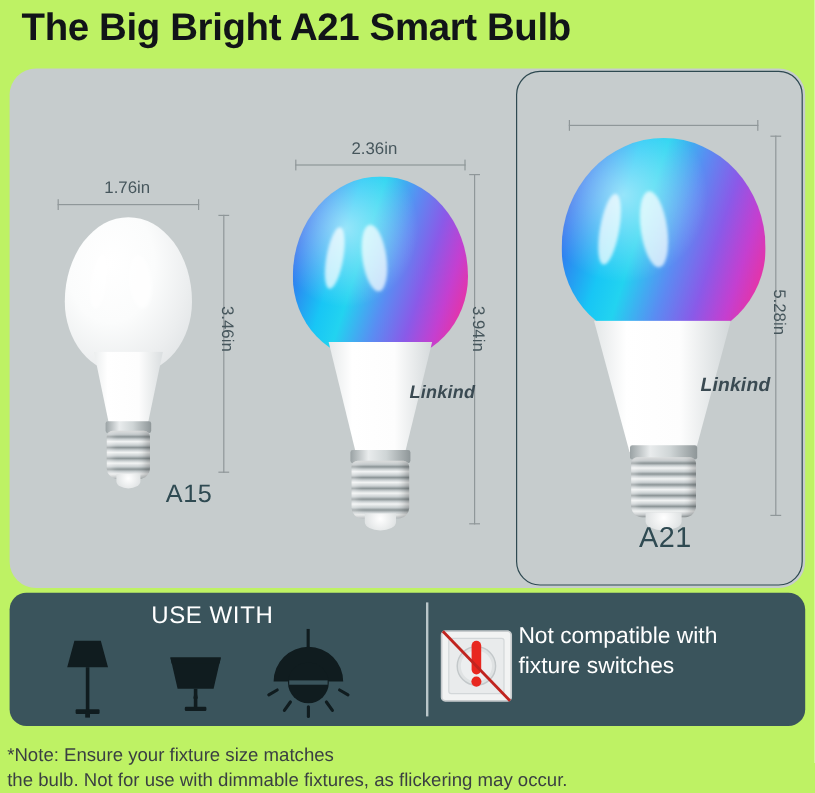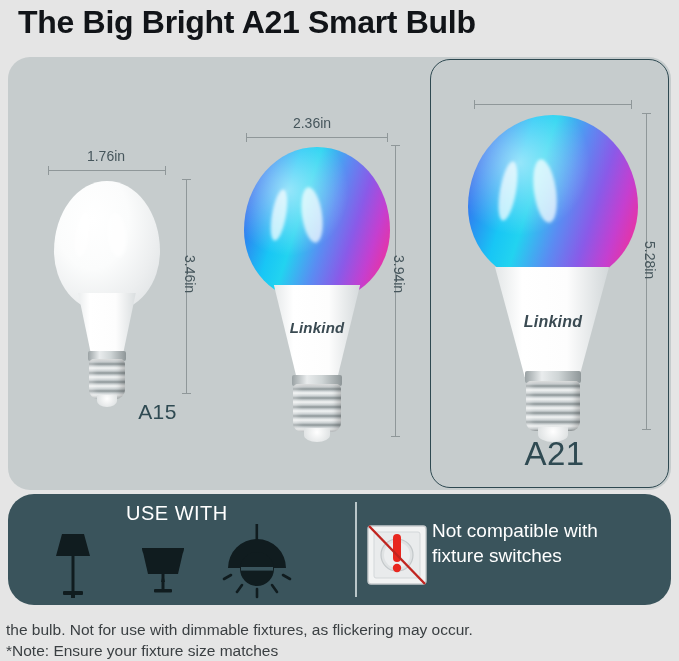--- a/index.html
+++ b/index.html
@@ -2,21 +2,21 @@
 <html><head>
 <meta charset="utf-8">
 <style>
   * { box-sizing: border-box; margin: 0; padding: 0; }
   html, body {
     width: 679px; height: 661px;
     background: #ffffff;
     font-family: "Liberation Sans", sans-serif;
     overflow: hidden;
   }
-  .page { position: relative; width: 679px; height: 661px; background:#e5e5e5; }
+  .page { position: relative; width: 679px; height: 661px; background:#bef264; }
 
   
   .title {
     position: absolute; left: 18px; top: 4px;
     font-size: 32px; font-weight: 700; letter-spacing: -0.3px;
     color: #111418; white-space: nowrap;
   }
 
   
   .compare-panel {
@@ -50,21 +50,21 @@
   }
   .bulb .dome .sheen-a, .bulb .dome .sheen-b {
     position: absolute; background: rgba(255,255,255,.70);
     border-radius: 50%; filter: blur(1.5px);
   }
   .bulb .neck {
     position: absolute;
     background: linear-gradient(90deg,#dfe3e4 0%, #ffffff 26%, #fdfdfd 62%, #cdd3d5 100%);
   }
   .bulb .brand {
-    position: absolute; width: 100%; text-align: center;
+    position: absolute; width: 100%; text-align: right;
     color: #3a4a52; font-style: italic; font-weight: 600;
     letter-spacing: .2px;
   }
   .bulb .collar {
     position: absolute;
     background: linear-gradient(90deg,#9aa2a4,#e9eced 30%,#cfd5d6 60%,#8e9698);
     border-radius: 2px;
   }
   .bulb .screw {
     position: absolute;
@@ -119,21 +119,21 @@
   .dim-label-v {
     position: absolute; font-size: 14px; color: #46565c;
     white-space: nowrap;
     transform: rotate(90deg); transform-origin: left top;
   }
 
   
   .dark-bar {
     position: absolute; left: 8px; top: 494px;
     width: 663px; height: 111px;
-    background: #3a545c; border-radius: 26px;
+    background: #3a545c; border-radius: 14px;
   }
   .use-with {
     position: absolute; left: 118px; top: 8px;
     color: #ffffff; font-size: 20px; letter-spacing: .5px;
   }
   .divider {
     position: absolute; left: 347px; top: 8px;
     width: 1.5px; height: 95px; background: #b9c6c9;
   }
   .icon-row { position: absolute; left: 0; top: 30px; width: 347px; height: 76px; }
@@ -219,21 +219,21 @@
           <div class="sheen-b" style="left:66px; top:44px; width:22px; height:64px; transform:rotate(-8deg);"></div>
         </div>
         <div class="neck" style="left:26px; top:152px; width:124px; height:110px;
                     clip-path: polygon(4% 0, 96% 0, 72% 100%, 28% 100%);"></div>
         <div class="brand" style="top:198px; font-size:16px;">Linkind</div>
         <div class="collar" style="left:61px; top:256px; width:56px; height:12px;"></div>
         <div class="screw" style="left:62px; top:266px; width:54px; height:50px;"></div>
         <div class="tip" style="left:74px; top:312px; width:30px; height:15px;"></div>
       </div>
 
-      <div class="cell-label" style="top:378px; font-size:33px;">A21</div>
+      <div class="cell-label" style="top:378px; font-size:24px;">A21</div>
     </div>
   </div>
 
   <div class="highlight-box"></div>
 
   <div class="dark-bar">
 
     <div class="use-with">USE WITH</div>
 
     <div class="divider"></div>
@@ -280,17 +280,17 @@
     <rect x="2" y="2" width="58" height="58" rx="3" fill="#f2f3f3" stroke="#c8ccce" stroke-width="1.4"></rect>
     <rect x="8" y="8" width="46" height="46" rx="2" fill="#e9ebec" stroke="#d3d7d9" stroke-width="1"></rect>
     <circle cx="31" cy="31" r="16" fill="#dfe2e3" stroke="#c3c8ca" stroke-width="1.2"></circle>
     <circle cx="31" cy="31" r="13" fill="#eceeef"></circle>
     <rect x="27" y="10" width="8" height="28" rx="4" fill="#e8271f"></rect>
     <circle cx="31" cy="44" r="4.2" fill="#e8271f"></circle>
     <line x1="3" y1="2" x2="59" y2="60" stroke="#c0241f" stroke-width="2.4"></line>
   </svg>
 
   <div class="note">
+    <div>*Note:  Ensure your fixture size matches</div>
     <div> the bulb. Not for use with dimmable fixtures, as flickering may occur.</div>
-    <div>*Note:  Ensure your fixture size matches</div>
   </div>
 
 </div>
 
 </body></html>

